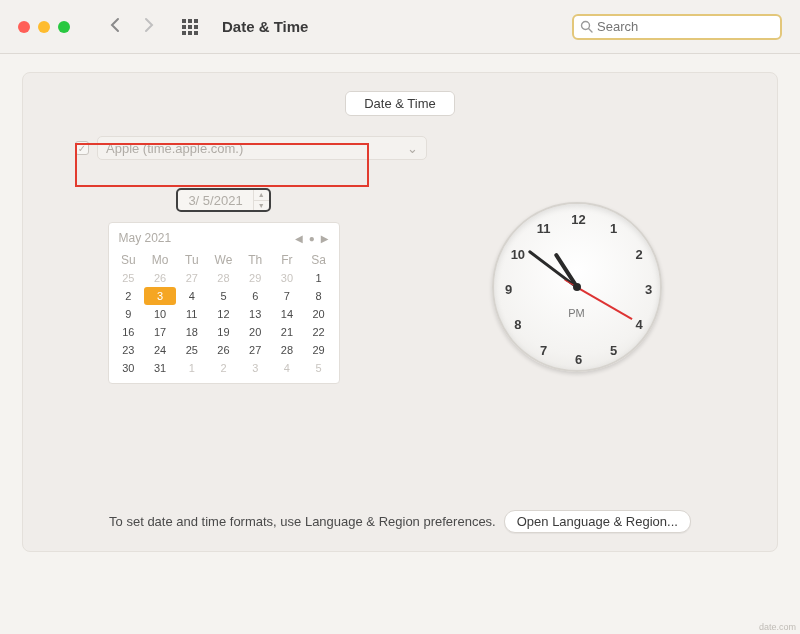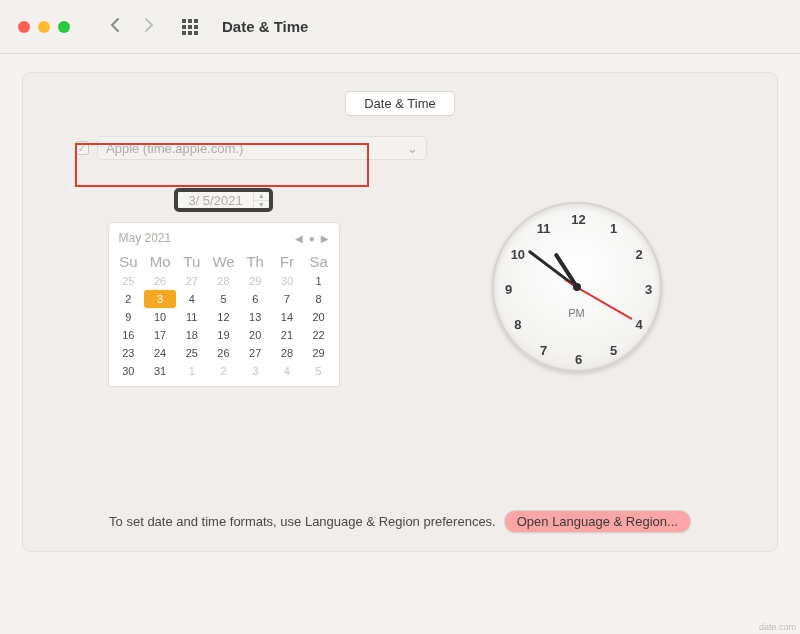--- a/index.html
+++ b/index.html
@@ -99,21 +99,21 @@
     font-size:13px;
     gap:16px;
   }
   .columns {
     display:flex; gap: 60px;
     padding: 0 40px;
   }
   .col { flex:1; display:flex; flex-direction:column; align-items:center; }
   .stepper-field {
     display:flex; align-items:center;
-    border:4px solid #404040; border-radius:5px;
+    border:2px solid #404040; border-radius:5px;
     background:#f7f5f2;
     height: 24px;
     color:#b0aca6;
     font-size:13px;
   }
   .stepper-field .val { padding: 0 10px; }
   .stepper-btns {
     display:flex; flex-direction:column;
     border-left:1px solid #e2ded9;
     width:16px; height:100%;
@@ -132,21 +132,21 @@
   .cal-header {
     display:flex; align-items:center; justify-content:space-between;
     padding: 2px 6px 6px;
   }
   .cal-title { color:#b0aca6; font-weight:500; }
   .cal-nav { display:flex; gap:6px; color:#b0aca6; font-size:10px; }
   .cal-grid {
     display:grid; grid-template-columns: repeat(7, 1fr);
     text-align:center;
   }
-  .cal-grid .dow { color:#b0aca6; font-size:15px; padding:2px 0; }
+  .cal-grid .dow { color:#b0aca6; font-size:12px; padding:2px 0; }
   .cal-grid .d {
     padding:3px 0; font-size:11px;
     color:#4a4a4a;
   }
   .cal-grid .d.dim { color:#c9c5c0; }
   .cal-grid .d.sel {
     background:#f5a623; color:#fff; border-radius:3px;
   }
   .clock-wrap { margin-top: 14px; }
   .clock {
@@ -184,21 +184,21 @@
     width:8px; height:8px; margin:-4px 0 0 -4px;
     background:#2a2a2a; border-radius:50%;
   }
   .footer-row {
     position:absolute; bottom: 18px; left:0; right:0;
     display:flex; align-items:center; justify-content:center;
     gap: 8px;
     font-size:13px; color:#4a4a4a;
   }
   .open-btn {
-    background:#fca5a5; border:1px solid #d9d5d0; border-radius:11px;
+    background:#ffffff; border:1px solid #d9d5d0; border-radius:11px;
     padding: 3px 12px; font-size:13px; color:#3a3a3a;
     box-shadow: 0 1px 1px rgba(0,0,0,0.05);
     text-align: center;
   }
   .watermark {
     position:absolute; right:4px; bottom:2px;
     font-size:9px; color:#c0bcb6;
   }
 </style>
 </head>
@@ -227,20 +227,27 @@
       <span></span>
       <span></span>
       <span></span>
       <span></span>
       <span></span>
       <span></span>
       <span></span>
       <span></span>
   </div>
   <div class="title">Date &amp; Time</div>
+  <div class="search-wrap">
+    <svg width="13" height="13" viewBox="0 0 13 13">
+        <circle cx="5.5" cy="5.5" r="4" stroke="#9a9a9a" stroke-width="1.4" fill="none"></circle>
+        <line x1="8.5" y1="8.5" x2="12" y2="12" stroke="#9a9a9a" stroke-width="1.4" stroke-linecap="round"></line>
+      </svg>
+    <input class="search-input" placeholder="Search" style="">
+  </div>
 </div>
 
 <div class="pane">
 
   <div class="tabs">
     <div class="tabgroup">
       <div class="tab active">Date &amp; Time</div>
     </div>
   </div>
 

